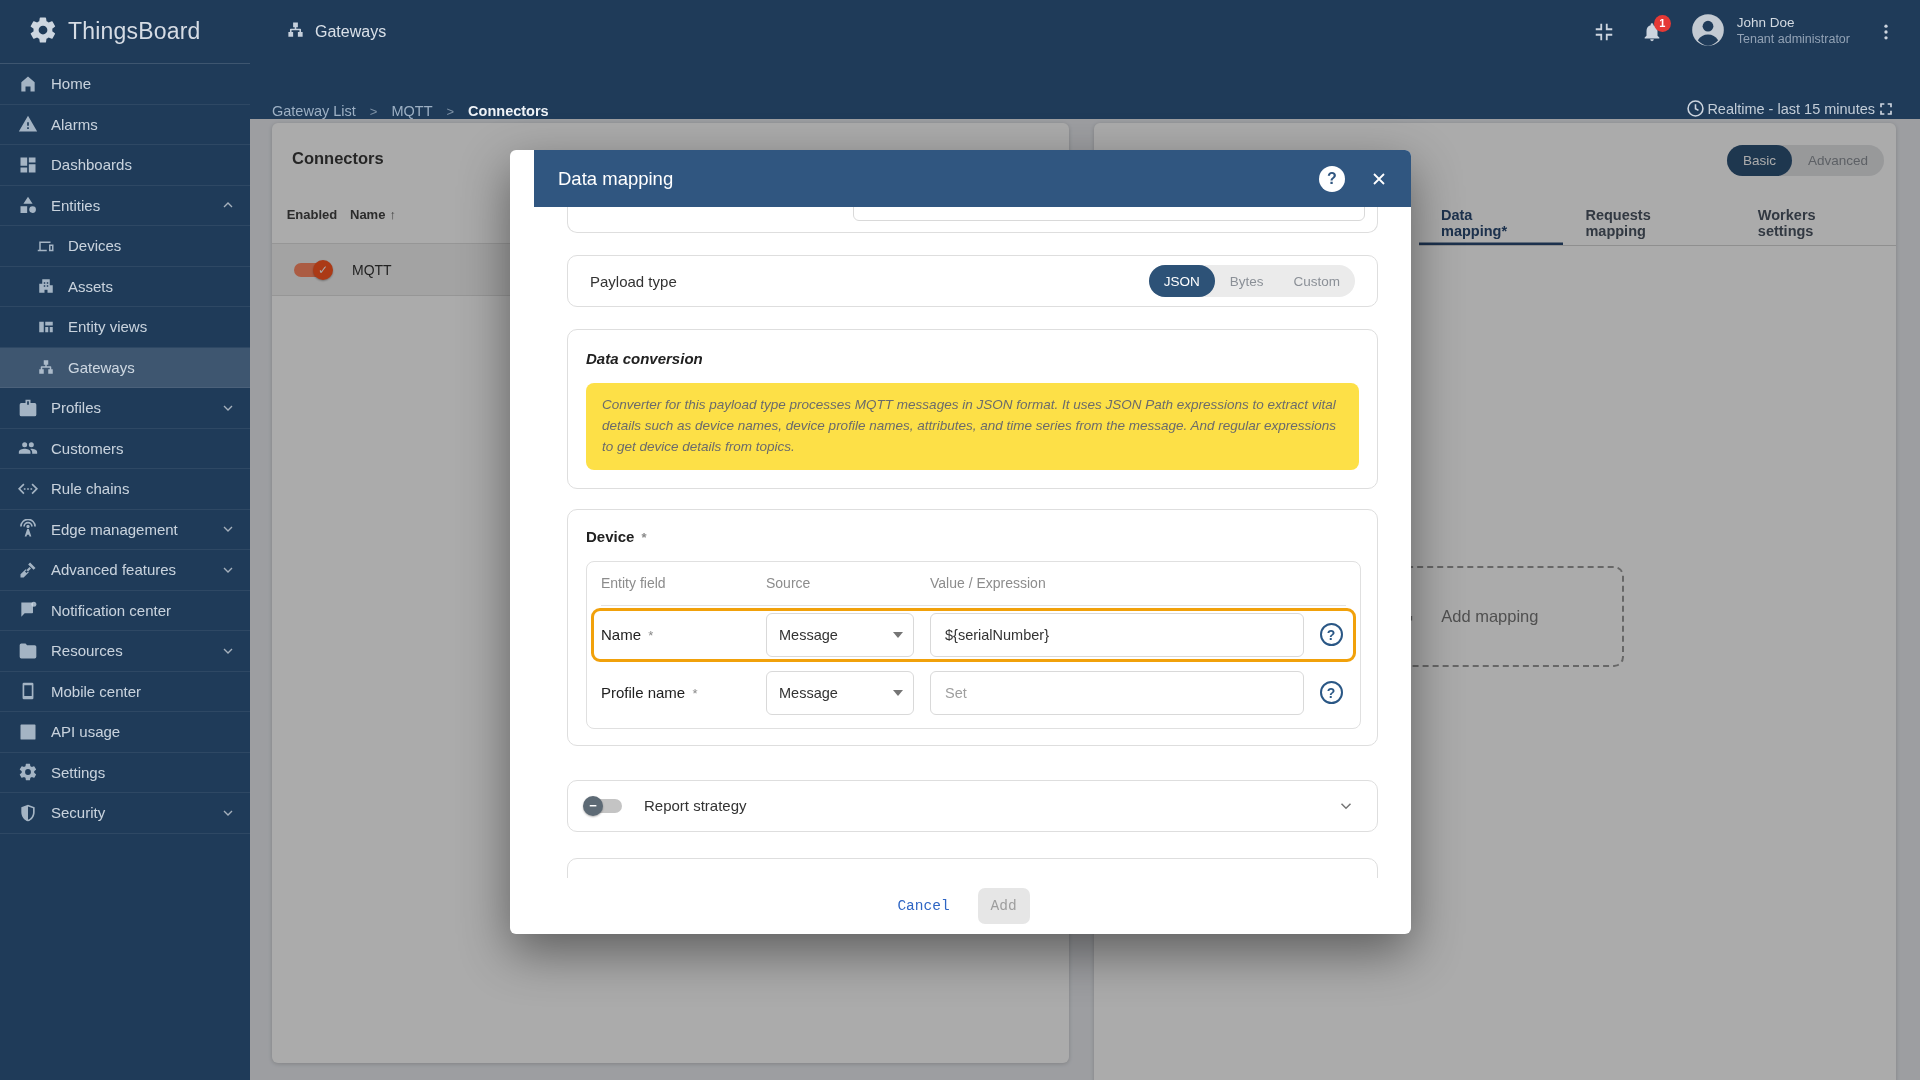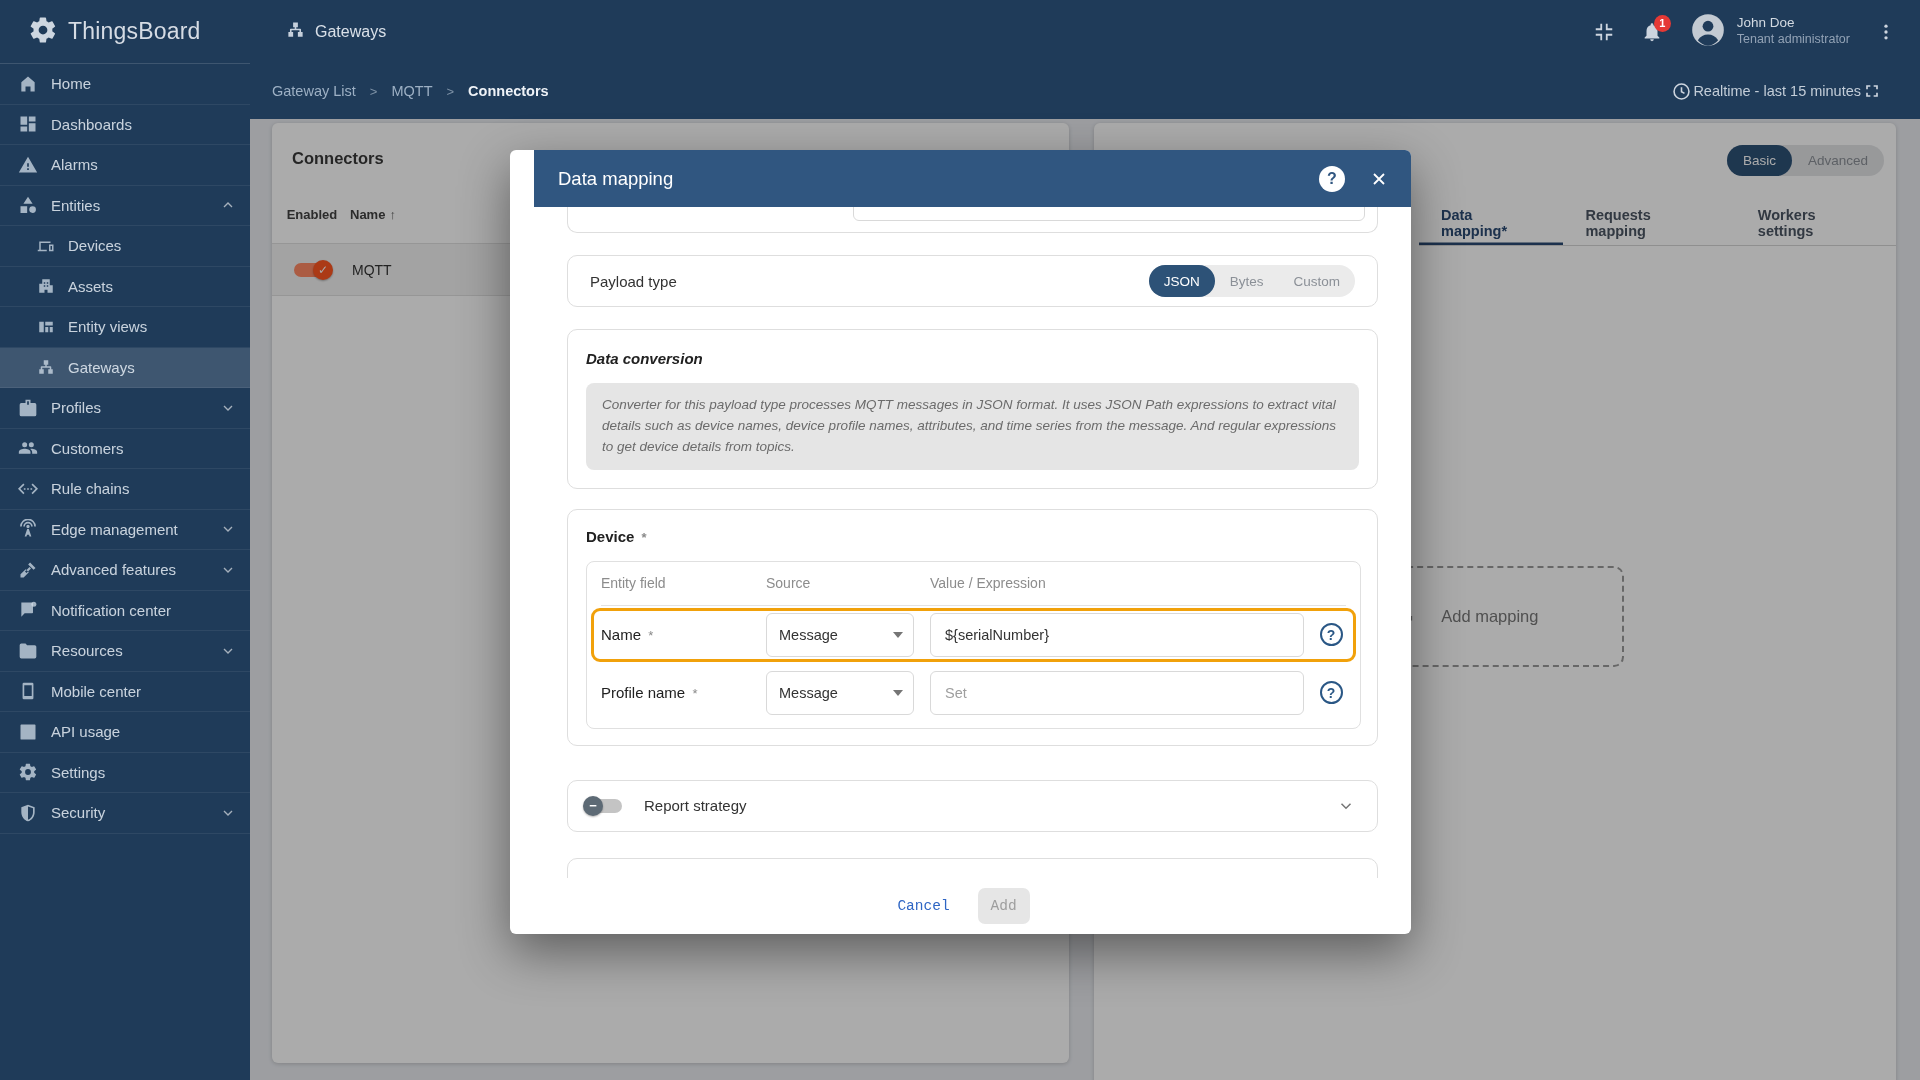--- a/index.html
+++ b/index.html
@@ -21,21 +21,21 @@
   .badge { position:absolute; top:-6px; right:-8px; min-width:17px; height:17px; border-radius:9px;
     background:#e53935; color:#fff; font-size:11px; font-weight:700; display:flex; align-items:center;
     justify-content:center; padding:0 4px; }
   .userchip { display:flex; align-items:center; gap:10px; }
   .user-texts { display:flex; flex-direction:column; line-height:1.25; }
   .user-name { color:#d3dae2; font-size:13.5px; }
   .user-role { color:#92a2b5; font-size:12.5px; }
 
   
   .subbar { position:absolute; left:250px; top:63px; width:1670px; height:56px; background:#1f3b59;
-    display:flex; align-items:center; padding:0 38px 0 22px; z-index:4; }
+    display:flex; align-items:flex-end; padding:0 24px 0 22px; z-index:4; }
   .crumbs { display:flex; align-items:center; gap:14px; font-size:14.5px; }
   .crumb { color:#9db0c4; cursor:pointer; }
   .crumb-sep { color:#7e92a7; font-size:13px; }
   .crumb.current { color:#eef2f7; font-weight:700; }
   .subbar-right { margin-left:auto; display:flex; align-items:center; gap:1px; color:#c3cdd8; }
   .tw-label { font-size:14.5px; }
 
   
   .sidebar { position:absolute; left:0; top:63px; width:250px; height:1017px; background:#1f3b59;
     z-index:5; border-top:1px solid rgba(255,255,255,.14); }
@@ -112,21 +112,21 @@
   .cut-input { position:absolute; right:12px; top:-8px; width:512px; height:22px;
     border:1px solid #d9d9d9; border-radius:6px; }
   .card.payload { height:52px; display:flex; align-items:center; padding:0 22px; margin-bottom:22px;gap:27px; }
   .payload-label { font-size:15px; color:#333; }
   .seg { margin-left:auto; height:32px; background:#ebebeb; border-radius:16px; display:flex;
     align-items:center; font-size:13.5px; cursor:pointer; }
   .seg-opt { padding:0 15px; height:32px; display:flex; align-items:center; color:#8b9097; border-radius:16px; }
   .seg-opt.sel { background:#2d5277; color:#fff; font-weight:500; }
   .card.conversion { padding:20px 18px 18px 18px; margin-bottom:20px;font-style:italic; }
   .section-title { font-size:15px; font-weight:700; color:#212121; }
-  .info-box { margin-top:16px; background:#e5e5e5; border-radius:8px; padding:12px 16px;
+  .info-box { margin-top:16px; background:#fde047; border-radius:8px; padding:12px 16px;
     font-size:13.5px; color:#6b6b6b; line-height:1.55; }
   .card.device { padding:18px 16px 16px 18px; margin-bottom:34px; }
   .dev-table { margin-top:16px; border:1px solid #e0e0e0; border-radius:8px; padding:0 14px 6px 14px; }
   .dev-head { display:flex; align-items:center; height:44px; border-bottom:1px solid #e3e3e3;
     font-size:14px; color:#8c8c8c; }
   .dev-row { display:flex; align-items:center; height:58px; position:relative; }
   .c-field { flex:0 0 165px; font-size:15px; color:#212121; }
   .c-source { flex:0 0 164px; }
   .c-value { flex:1; }
   .c-help { flex:0 0 30px; margin-left:12px; display:flex; justify-content:center; }
@@ -240,32 +240,32 @@
       <span class="ic">
           <svg viewBox="0 0 24 24" fill="currentColor" width="20" height="20">
             <path d="M12 3 4 10v11h5v-6h6v6h5V10z"></path>
           </svg>
         </span>
       <span>Home</span>
     </div>
     <div class="side-item">
       <span class="ic">
           <svg viewBox="0 0 24 24" fill="currentColor" width="20" height="20">
+            <path d="M1 21h22L12 2 1 21zm12-3h-2v-2h2v2zm0-4h-2v-4h2v4z"></path>
+          </svg>
+        </span>
+      <span>Alarms</span>
+    </div>
+    <div class="side-item">
+      <span class="ic">
+          <svg viewBox="0 0 24 24" fill="currentColor" width="20" height="20">
             <path d="M3 13h8V3H3v10zm0 8h8v-6H3v6zm10 0h8V11h-8v10zm0-18v6h8V3h-8z"></path>
           </svg>
         </span>
       <span>Dashboards</span>
-    </div>
-    <div class="side-item">
-      <span class="ic">
-          <svg viewBox="0 0 24 24" fill="currentColor" width="20" height="20">
-            <path d="M1 21h22L12 2 1 21zm12-3h-2v-2h2v2zm0-4h-2v-4h2v4z"></path>
-          </svg>
-        </span>
-      <span>Alarms</span>
     </div>
     <div class="side-item">
       <span class="ic">
           <svg viewBox="0 0 24 24" fill="currentColor" width="20" height="20">
             <path d="M12 2 6.5 10.5h11L12 2zM17.5 13.5a4 4 0 1 0 .01 8.01 4 4 0 0 0-.01-8.01zM3 21.5h8v-8H3v8z"></path>
           </svg>
         </span>
       <span>Entities</span>
       <span class="chev">
           <svg width="16" height="16" viewBox="0 0 24 24" fill="none" stroke="currentColor" stroke-width="2">

